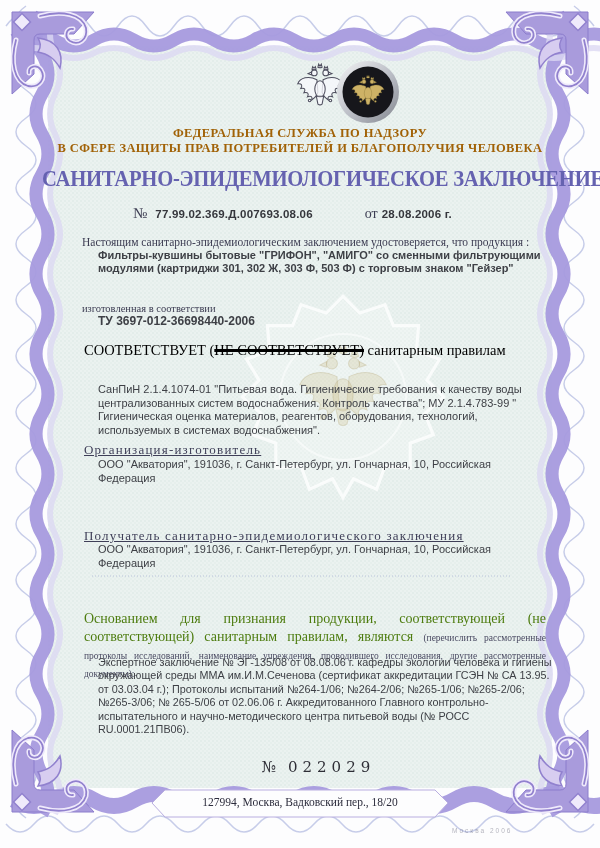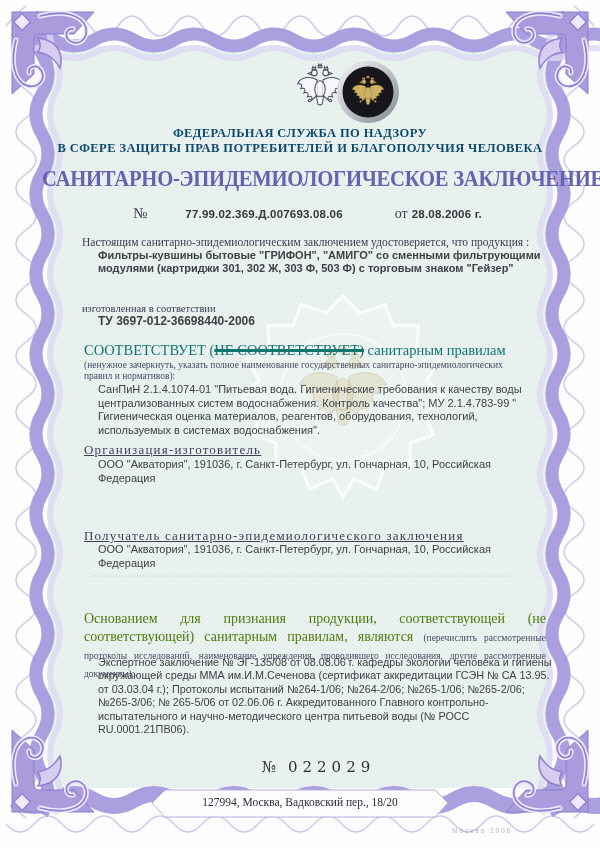--- a/index.html
+++ b/index.html
@@ -2,30 +2,30 @@
 <html><head>
 <meta charset="utf-8">
 <style>
   html,body{margin:0;padding:0;background:#fdfdfe;}
   .page{position:relative;width:600px;height:848px;overflow:hidden;background:#fdfdfe;
         font-family:"Liberation Serif",serif;}
   .art{position:absolute;left:0;top:0;}
   .content{position:absolute;left:0;top:0;width:600px;height:848px;}
   .abs{position:absolute;}
   .ctr{left:0;right:0;text-align:center;}
-  .agency{font:bold 12.5px "Liberation Serif",serif;color:#0c4a6e;letter-spacing:.4px;}
+  .agency{font:bold 12.5px "Liberation Serif",serif;color:#a16207;letter-spacing:.4px;}
   .doc-title{font:bold 24px "Liberation Serif",serif;color:#6562b0;transform:scaleX(.86);
              letter-spacing:-.3px;white-space:nowrap;}
   .lbl-serif{font:14px "Liberation Serif",serif;color:#3c3c52;}
   .num-sans{font:bold 11.5px "Liberation Sans",sans-serif;color:#35363c;letter-spacing:.2px;}
   .serif-body{font:11.5px "Liberation Serif",serif;color:#3c3c52;}
   .serif-small{font:9.5px "Liberation Serif",serif;color:#4a4a62;}
   .typed{font:11px "Liberation Sans",sans-serif;color:#3e4046;font-weight:600;line-height:1.22;}
   .typed-n{font:11px "Liberation Sans",sans-serif;color:#3e4046;line-height:1.24;}
-  .heading{font:14.5px "Liberation Serif",serif;color:#0f766e;}
+  .heading{font:14.5px "Liberation Serif",serif;color:#000000;}
   .struck{text-decoration:line-through;text-decoration-thickness:3px;}
   .sec-label{font:13px "Liberation Serif",serif;color:#3f3f58;letter-spacing:1.2px;text-decoration:underline;}
   .basis-big{font:14px "Liberation Serif",serif;color:#4d7c0f;word-spacing:2px;margin-top:40px;}
   .basis-small{font:9.5px "Liberation Serif",serif;color:#4a4a62;}
   .just{text-align:justify;}
   .serial{font:15px "DejaVu Serif",serif;color:#2e2e36;padding-left:37px;}
   .serial b{letter-spacing:5px;font-weight:500;margin-left:12px;}
   .addr{font:11.5px "Liberation Serif",serif;color:#2c2c3c;}
   .print-note{font:6.5px "Liberation Sans",sans-serif;color:rgba(90,90,110,.45);letter-spacing:2px;}
 </style>
@@ -122,35 +122,34 @@
   </svg>
 
   <div class="content">
     <div class="abs ctr agency" style="top:126px">ФЕДЕРАЛЬНАЯ СЛУЖБА ПО НАДЗОРУ</div>
     <div class="abs ctr agency" style="top:141px">В СФЕРЕ ЗАЩИТЫ ПРАВ ПОТРЕБИТЕЛЕЙ И БЛАГОПОЛУЧИЯ  ЧЕЛОВЕКА</div>
 
     <div class="abs ctr doc-title" style="top:165px">САНИТАРНО-ЭПИДЕМИОЛОГИЧЕСКОЕ ЗАКЛЮЧЕНИЕ</div>
 
     <div class="abs" style="top:204px;left:133px">
       <span class="lbl-serif" style="font-size:15px">№</span>
-      <span class="num-sans" style="margin-left:34px">77.99.02.369.Д.007693.08.06</span>
+      <span class="num-sans" style="margin-left:4px">77.99.02.369.Д.007693.08.06</span>
       <span class="lbl-serif" style="margin-left:48px">от</span>
       <span class="num-sans" style="">28.08.2006 г.</span>
     </div>
 
     <div class="abs serif-body" style="top:236px;left:82px;width:472px">Настоящим санитарно-эпидемиологическим заключением удостоверяется, что продукция :</div>
     <div class="abs typed" style="top:249px;left:98px;width:450px">Фильтры-кувшины бытовые "ГРИФОН", "АМИГО" со сменными фильтрующими модулями (картриджи 301, 302 Ж, 303 Ф, 503 Ф) с торговым знаком "Гейзер"</div>
 
     <div class="abs serif-body" style="top:303px;left:82px;font-size:10.5px">изготовленная в соответствии</div>
     <div class="abs typed" style="top:314px;left:98px;font-size:12px">ТУ 3697-012-36698440-2006</div>
 
     <div class="abs heading" style="top:342px;left:84px">
       <span>СООТВЕТСТВУЕТ (</span><span class="struck">НЕ СООТВЕТСТВУЕТ)</span><span> санитарным правилам</span>
     </div>
-    <div class="abs serif-small" style="top:360px;left:84px;width:448px;line-height:1.18">(ненужное зачеркнуть, указать полное наименование государственных санитарно-эпидемиологических правил и нормативов):</div>
     <div class="abs typed-n" style="top:383px;left:98px;width:448px">СанПиН 2.1.4.1074-01 "Питьевая вода. Гигиенические требования к качеству воды централизованных систем водоснабжения. Контроль качества"; МУ 2.1.4.783-99 " Гигиеническая оценка материалов, реагентов, оборудования, технологий, используемых в системах водоснабжения".</div>
 
     <div class="abs sec-label" style="top:442px;left:84px">Организация-изготовитель</div>
     <div class="abs typed-n" style="top:458px;left:98px;width:452px">ООО "Акватория", 191036, г. Санкт-Петербург, ул. Гончарная, 10, Российская Федерация</div>
 
     <div class="abs sec-label" style="top:528px;left:84px">Получатель санитарно-эпидемиологического заключения</div>
     <div class="abs typed-n" style="top:543px;left:98px;width:452px">ООО "Акватория", 191036, г. Санкт-Петербург, ул. Гончарная, 10, Российская Федерация</div>
 
     <div class="abs just" style="top:609px;left:84px;width:462px">
       <span class="basis-big">Основанием для признания продукции, соответствующей (не соответствующей) санитарным правилам, являются </span>

